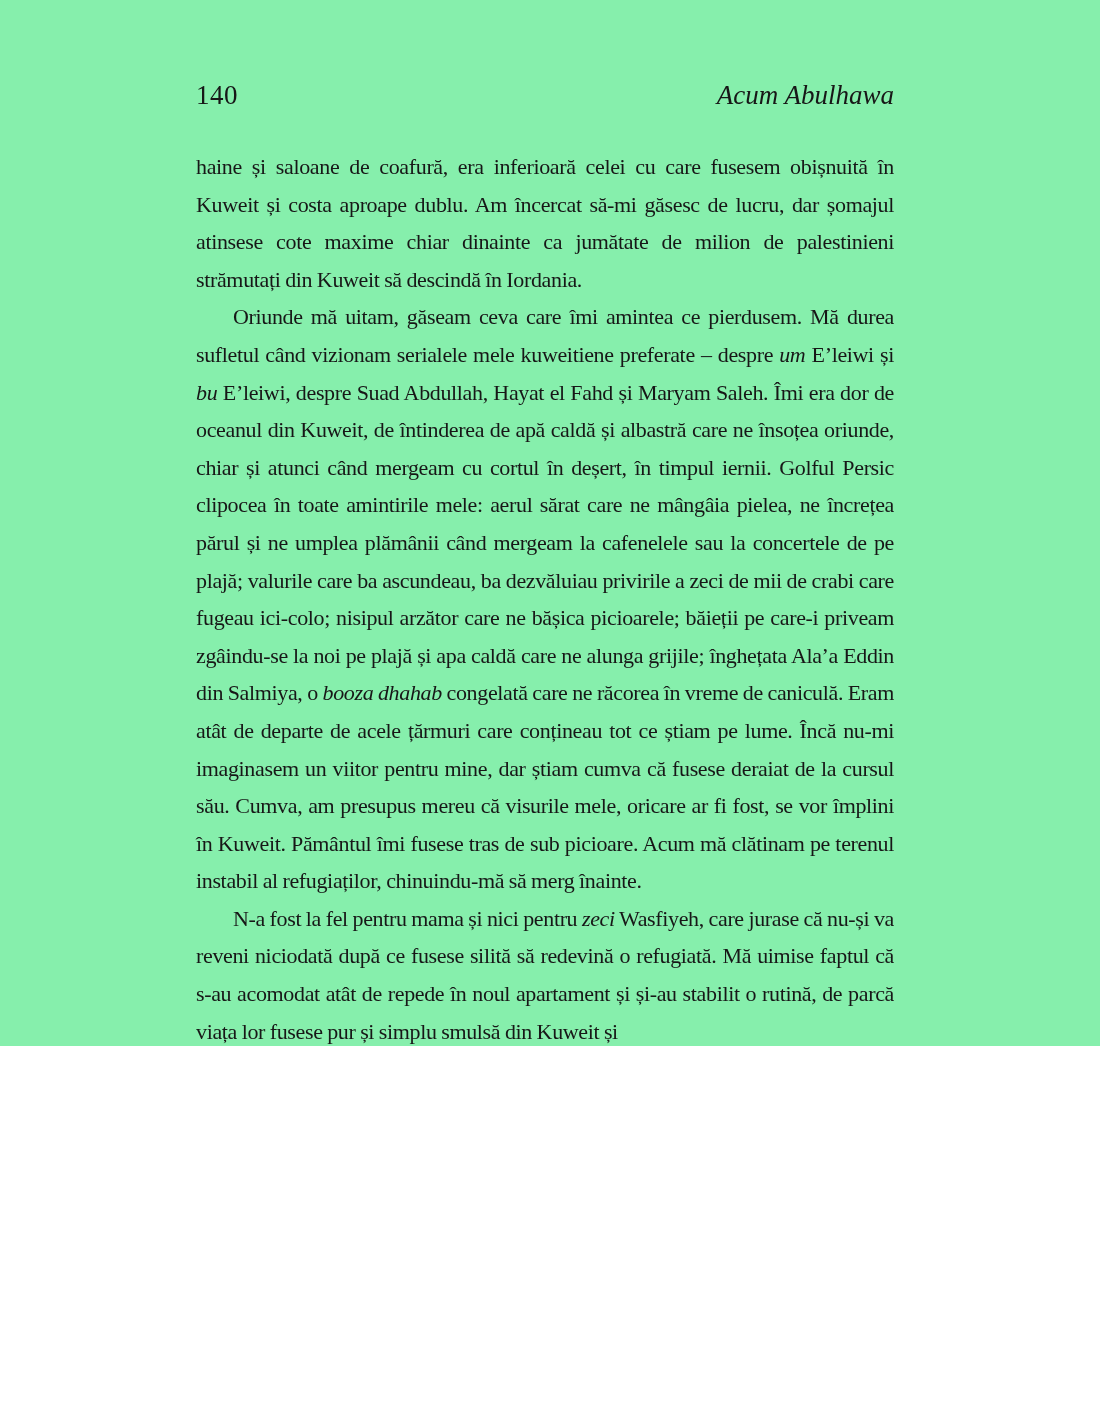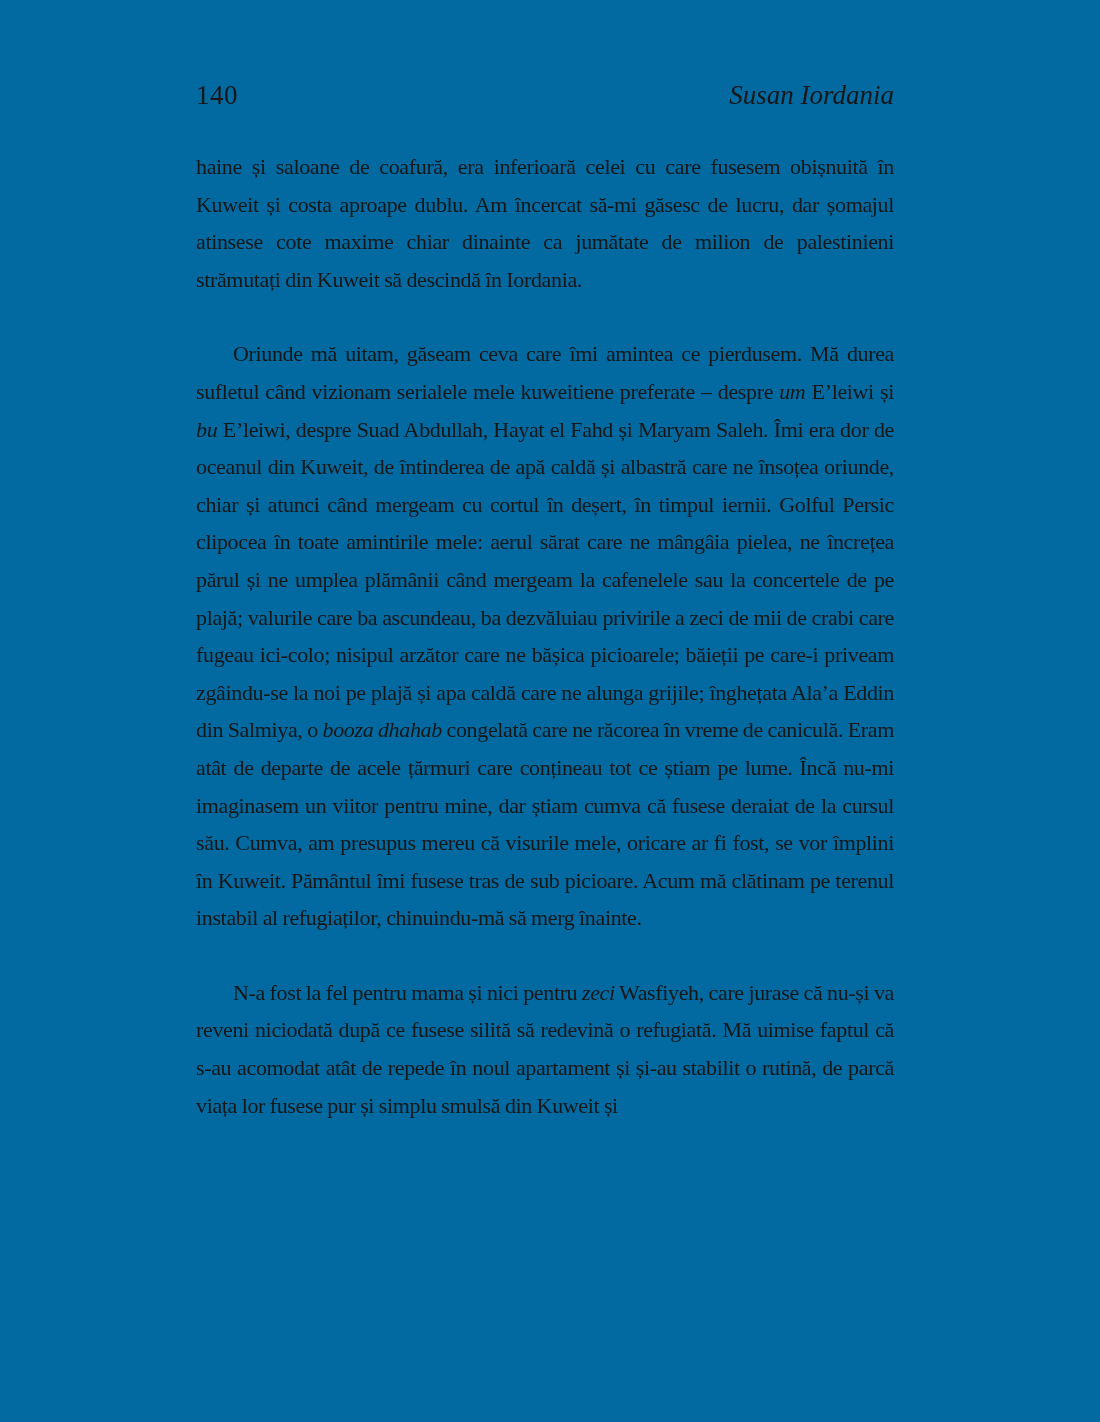--- a/index.html
+++ b/index.html
@@ -9,22 +9,22 @@
   }
   body {
     width: 1100px;
     height: 1422px;
     font-family: "Liberation Serif", "DejaVu Serif", serif;
     color: #171717;
   }
   .book-page {
     position: relative;
     width: 1100px;
-    height: 1422px;
-    background: #0369a1;
+    height: 1046px;
+    background: #86efac;
     overflow: hidden;
   }
   .page-header {
     position: absolute;
     left: 196px;
     right: 206px;
     top: 80px;
     display: flex;
     justify-content: space-between;
     align-items: baseline;
@@ -48,32 +48,31 @@
     line-height: 37.6px;
     letter-spacing: -0.35px;
     word-spacing: -0.5px;
   }
   .text-block p {
     margin: 0;
     padding: 0;
   }
   .text-block p.indent {
     text-indent: 37px;
-    margin-top: 37px;
   }
   .it {
     font-style: italic;
   }
 </style>
 </head>
 <body>
 
 <div class="book-page">
   <div class="page-header">
     <span class="page-number">140</span>
-    <span class="author-name">Susan Iordania</span>
+    <span class="author-name">Acum Abulhawa</span>
   </div>
   <div class="text-block">
       <p class=""><span>haine și saloane de coafură, era inferioară celei cu care fusesem obișnuită în Kuweit și costa aproape dublu. Am încercat să-mi găsesc de lucru, dar șomajul atinsese cote maxime chiar dinainte ca jumătate de milion de palestinieni strămutați din Kuweit să descindă în Iordania.</span></p>
       <p class="indent"><span>Oriunde mă uitam, găseam ceva care îmi amintea ce pierdusem. Mă durea sufletul când vizionam serialele mele kuweitiene preferate – despre </span><span class="it">um</span><span> E’leiwi și </span><span class="it">bu</span><span> E’leiwi, despre Suad Abdullah, Hayat el Fahd și Maryam Saleh. Îmi era dor de oceanul din Kuweit, de întinderea de apă caldă și albastră care ne însoțea oriunde, chiar și atunci când mergeam cu cortul în deșert, în timpul iernii. Golful Persic clipocea în toate amintirile mele: aerul sărat care ne mângâia pielea, ne încrețea părul și ne umplea plămânii când mergeam la cafenelele sau la concertele de pe plajă; valurile care ba ascundeau, ba dezvăluiau privirile a zeci de mii de crabi care fugeau ici-colo; nisipul arzător care ne bășica picioarele; băieții pe care-i priveam zgâindu-se la noi pe plajă și apa caldă care ne alunga grijile; înghețata Ala’a Eddin din Salmiya, o </span><span class="it">booza dhahab</span><span> congelată care ne răcorea în vreme de caniculă. Eram atât de departe de acele țărmuri care conțineau tot ce știam pe lume. Încă nu-mi imaginasem un viitor pentru mine, dar știam cumva că fusese deraiat de la cursul său. Cumva, am presupus mereu că visurile mele, oricare ar fi fost, se vor împlini în Kuweit. Pământul îmi fusese tras de sub picioare. Acum mă clătinam pe terenul instabil al refugiaților, chinuindu-mă să merg înainte.</span></p>
       <p class="indent"><span>N-a fost la fel pentru mama și nici pentru </span><span class="it">zeci</span><span> Wasfiyeh, care jurase că nu-și va reveni niciodată după ce fusese silită să redevină o refugiată. Mă uimise faptul că s-au acomodat atât de repede în noul apartament și și-au stabilit o rutină, de parcă viața lor fusese pur și simplu smulsă din Kuweit și</span></p>
     </div>
 </div>
 
 </body></html>

